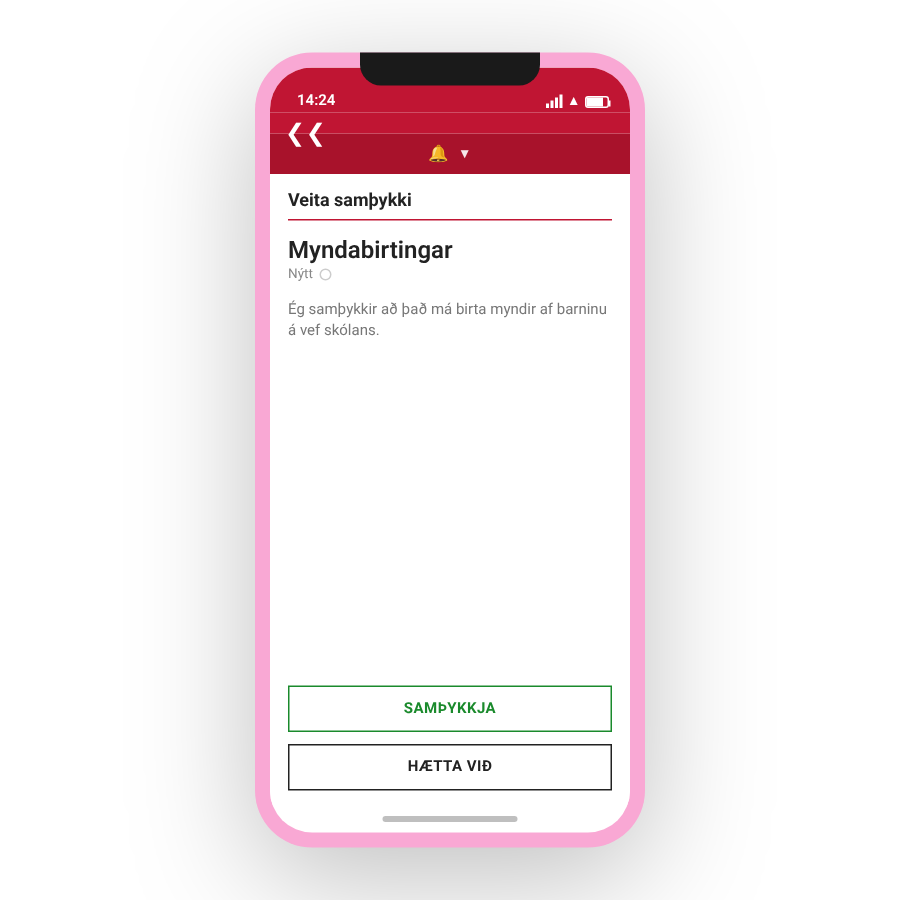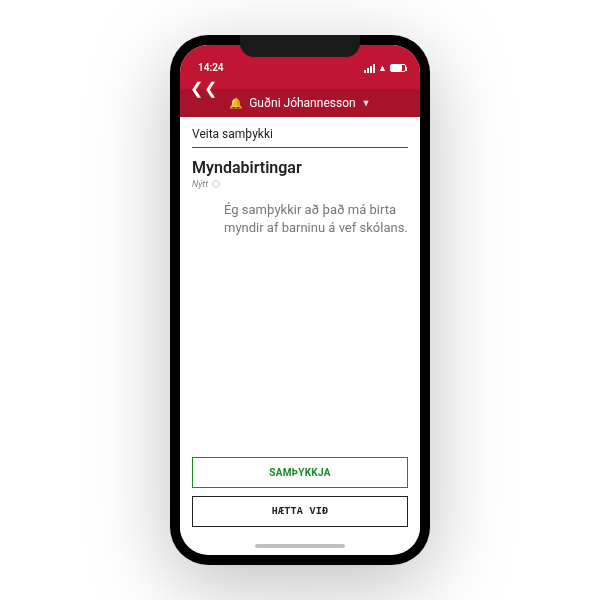--- a/index.html
+++ b/index.html
@@ -7,21 +7,21 @@
     width: 600px; height: 600px;
     background: #fff;
     display: flex; align-items: center; justify-content: center;
     font-family: -apple-system, "Segoe UI", Roboto, Arial, sans-serif;
   }
   .shadow {
     filter: drop-shadow(0 20px 40px rgba(0,0,0,0.25));
   }
   .phone {
     width: 260px; height: 530px;
-    background: #000000;
+    background: #f9a8d4;
     border-radius: 38px;
     padding: 10px;
     position: relative;
   }
   .phone::before {  }
   .screen {
     width: 100%; height: 100%;
     background: #fff;
     border-radius: 28px;
     overflow: hidden;
@@ -86,44 +86,44 @@
   .bell { font-size:11px; opacity:.9 }
   .chev { font-size:9px; opacity:.9 }
   .content {
     flex:1;
     background:#fff;
     display:flex; flex-direction:column;
     padding: 10px 12px;
     overflow:hidden;
   }
   .section-title {
-    font-size:12px; font-weight:400; color:#222;
+    font-size:12px; font-weight:700; color:#222;
     padding-bottom:6px;
     border-bottom:1px solid #c01533;
     margin-bottom:10px;
   }
   .item-title { font-size:16px; font-weight:600; color:#222; }
-  .tag { font-size:9px; color:#888; display:flex; align-items:center; gap:4px; margin-top:2px;font-style:italic;}
+  .tag { font-size:9px; color:#888; display:flex; align-items:center; gap:4px; margin-top:2px;}
   .dot { width:8px; height:8px; border:1px solid #ccc; border-radius:50%; }
-  .desc { font-size:13px; color:#777; margin-top:12px; line-height:1.35;margin-left:32px; }
+  .desc { font-size:10px; color:#777; margin-top:12px; line-height:1.35; }
   .spacer { flex:1; }
   .btn {
     width:100%;
     padding:9px 0;
     font-size:10px;
     font-weight:700;
     letter-spacing:.3px;
     background:#fff;
     text-align:center;
     margin-top:8px;
     cursor:pointer;
   }
   .btn.approve { border:1.5px solid #1a8a2c; color:#1a8a2c; }
   .btn.reject  { border:1.5px solid #c01533; color:#c01533; }
-  .btn.cancel  { border:1.5px solid #222; color:#222;font-family:Liberation Mono, monospace; }
+  .btn.cancel  { border:1.5px solid #222; color:#222; }
   .homebar {
     height:18px;
     display:flex; align-items:center; justify-content:center;
   }
   .homebar i{
     width:90px; height:4px; background:#000; opacity:.25; border-radius:3px;
   }
 </style>
 </head>
 <body>
@@ -148,21 +148,20 @@
             </span>
         </div>
       </div>
 
       <div class="header">
         <span class="back">❮❮</span>
       </div>
 
       <div class="userbar">
         <span class="bell">🔔</span>
-        <span>Guðni Jóhannesson</span>
         <span class="chev">▼</span>
       </div>
 
       <div class="content">
         <div class="section-title">Veita samþykki</div>
 
         <div class="item-title">Myndabirtingar</div>
         <div class="tag">
           <span>Nýtt</span>
           <span class="dot"></span>

